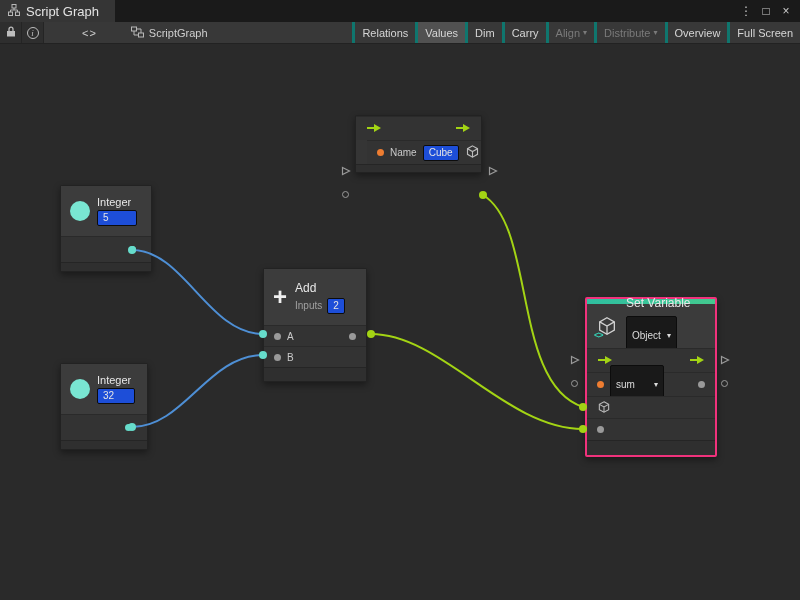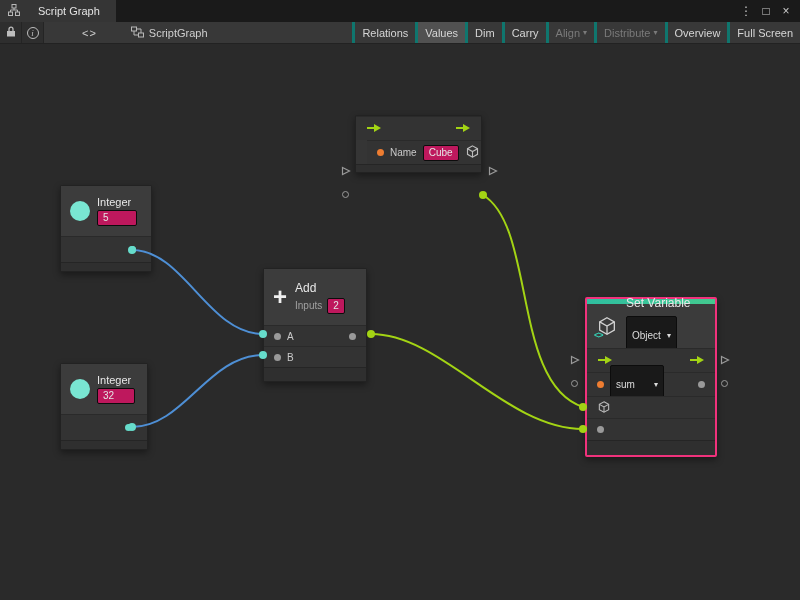--- a/index.html
+++ b/index.html
@@ -4,21 +4,21 @@
 <style>
   * { margin:0; padding:0; box-sizing:border-box; }
   html,body { width:800px; height:600px; }
   body {
     position:relative; overflow:hidden;
     background:#2a2a2a; color:#ddd;
     font-family:"Liberation Sans", sans-serif;
   }
   
   .titlebar { position:absolute; top:0; left:0; right:0; height:22px; background:#1a1a1a; display:flex; align-items:stretch; z-index:10; }
-  .tab { display:flex; align-items:center; gap:18px; background:#353535; padding:0 16px 0 8px; font-size:11px; color:#e3e3e3; }
+  .tab { display:flex; align-items:center; gap:6px; background:#353535; padding:0 16px 0 8px; font-size:13px; color:#e3e3e3; }
   .win-controls { margin-left:auto; display:flex; align-items:center; padding-right:4px; color:#c9c9c9; }
   .win-btn { width:20px; height:20px; display:flex; align-items:center; justify-content:center; font-size:12px; }
   
   .toolbar { position:absolute; top:22px; left:0; right:0; height:22px; background:#383838; border-bottom:1px solid #222; display:flex; align-items:stretch; font-size:11px; z-index:10; }
   .tb-sq { width:22px; display:flex; align-items:center; justify-content:center; background:#2e2e2e; border-right:1px solid #242424; }
   .tb-code { margin-left:32px; display:flex; align-items:center; color:#cfcfcf; font-size:11px; letter-spacing:1px; padding:0 6px; }
   .info-circle { width:12px; height:12px; border:1px solid #bdbdbd; border-radius:50%; color:#bdbdbd; font-size:9px; line-height:10px; text-align:center; font-style:italic; font-family:"Liberation Serif", serif; }
   .tb-graph { margin-left:28px; display:flex; align-items:center; gap:5px; color:#cfcfcf; }
   .tb-zoom { margin-left:26px; display:flex; align-items:center; gap:7px; color:#c9c9c9; }
   .slider { position:relative; width:92px; height:12px; }
@@ -33,21 +33,21 @@
   .canvas { position:absolute; top:44px; left:0; width:800px; height:556px; background:#2a2a2a; }
   
   .node { position:absolute; background:#353535; border:1px solid #222; border-radius:2px; box-shadow:0 3px 7px rgba(0,0,0,.4); z-index:1; }
   .node.selected { border:2px solid #f0327c; }
   .nheader { display:flex; align-items:center; gap:8px; padding:0 9px; background:#3c3c3c; }
   .ncol { display:flex; flex-direction:column; gap:2px; }
   .ntitle { font-size:12px; color:#e8e8e8; }
   .ncat { font-size:9px; color:#a0a0a0; }
   .nrow { position:relative; display:flex; align-items:center; gap:6px; background:#333; border-top:1px solid #2a2a2a; padding:0 10px; font-size:10px; color:#cacaca; }
   .nfooter { background:#2f2f2f; border-top:1px solid #252525; }
-  .vbox { background:#be185d; border:1px solid #0c0c0c; border-radius:2px; color:#e4e4e4; font-size:10px; padding:1px 5px; line-height:12px; }
+  .vbox { background:#1d4ed8; border:1px solid #0c0c0c; border-radius:2px; color:#e4e4e4; font-size:10px; padding:1px 5px; line-height:12px; }
   .dropbox { display:flex; align-items:center; justify-content:space-between; gap:6px; background:#191919; border:1px solid #0c0c0c; border-radius:2px; color:#dcdcdc; font-size:10px; padding:13px 5px; line-height:12px; }
   .dot { width:7px; height:7px; border-radius:50%; flex:0 0 auto; }
   .dot.teal { background:#66dccb; }
   .dot.orange { background:#ee7d31; }
   .dot.gray { background:#9a9a9a; }
   .circle-icon { width:20px; height:20px; border-radius:50%; background:#79e6d2; flex:0 0 auto; }
   .plus-icon { font-size:24px; font-weight:bold; color:#f0f0f0; line-height:24px; }
   .right { margin-left:auto; }
   .abs-dot-right { position:absolute; right:15px; top:50%; margin-top:-3.5px; }
   .teal-strip { height:5px; background:linear-gradient(90deg,#2fbfa0,#43c98f); }

